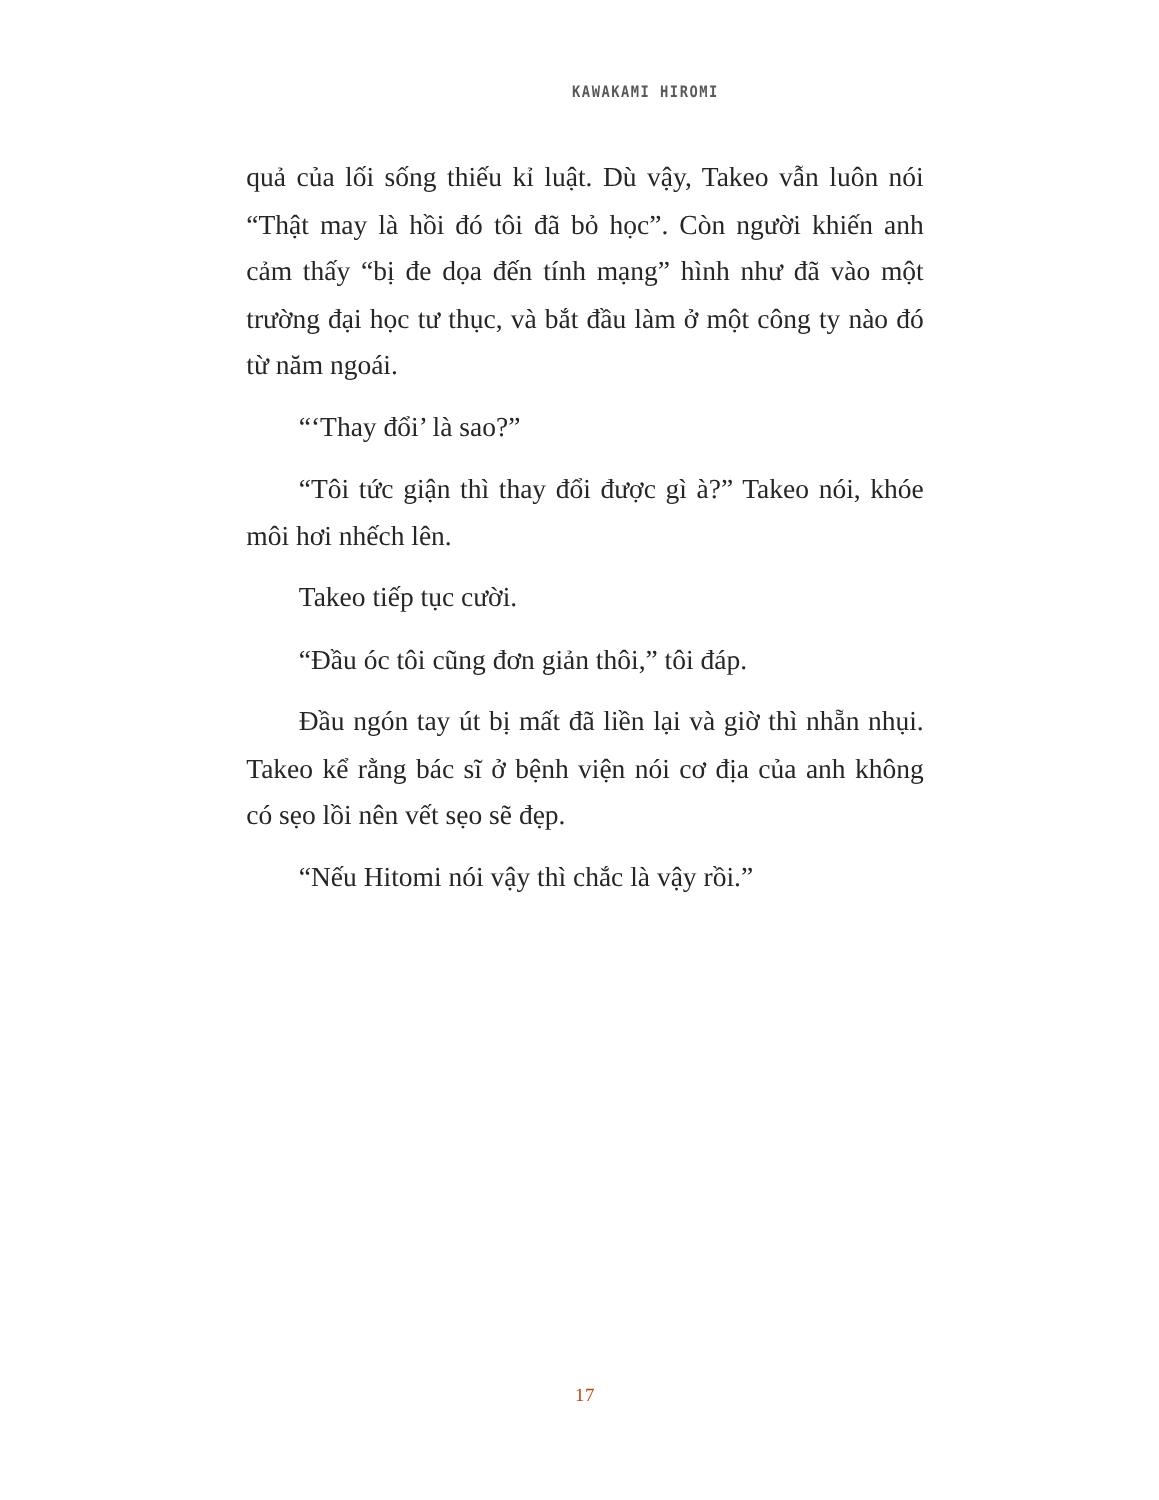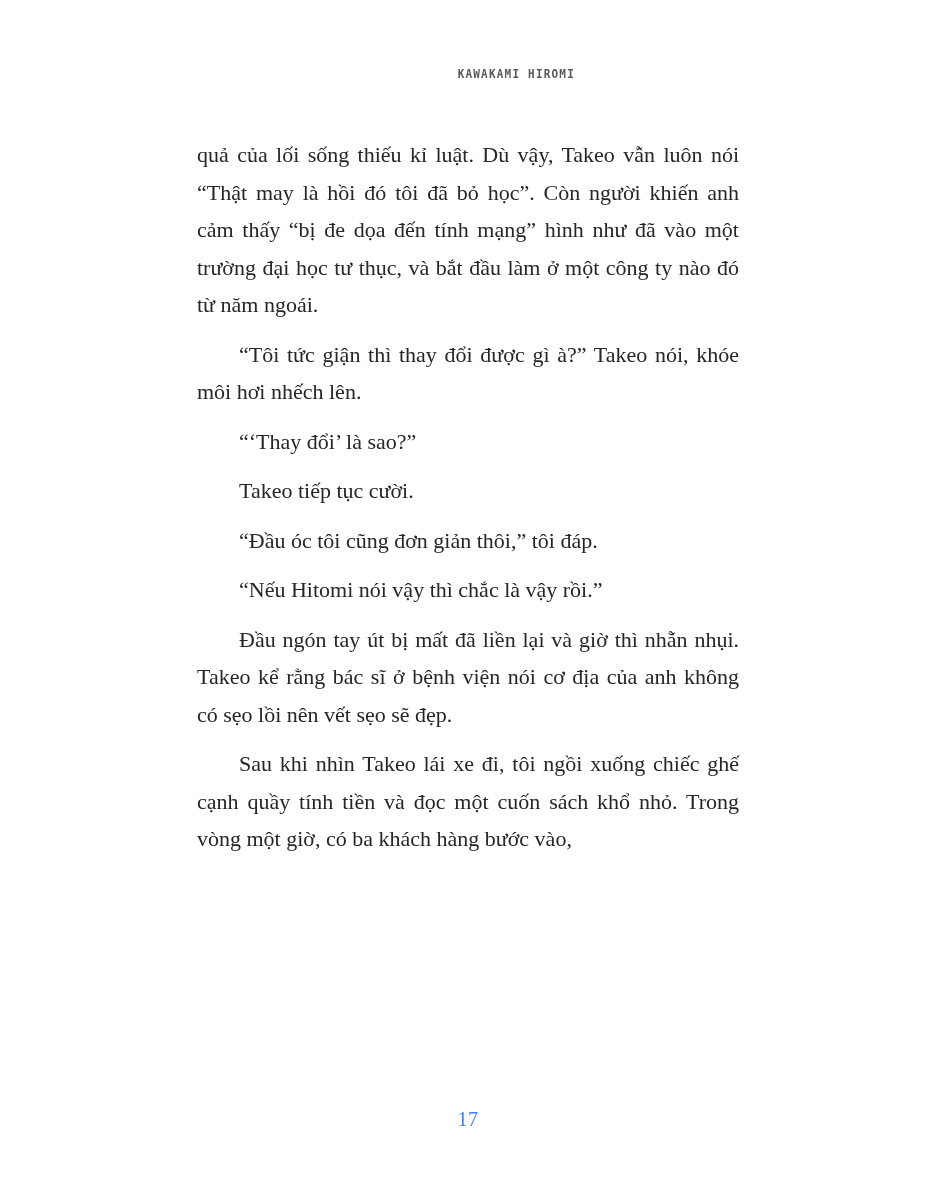--- a/index.html
+++ b/index.html
@@ -24,21 +24,21 @@
     font-size: 11px;
     letter-spacing: 1.2px;
     color: #595959;
     transform: scaleY(1.15);
     transform-origin: top right;
     white-space: nowrap;
   }
   .body-text {
     position: absolute;
     left: 197px;
-    top: 136px;
+    top: 123px;
     width: 542px;
     font-size: 22px;
     line-height: 37.5px;
     text-align: justify;
     color: #262626;
   }
   .body-text p {
     margin: 12px 0 0 0;
     text-indent: 42px;
     padding: 0;
@@ -48,40 +48,39 @@
     text-indent: 0;
   }
   .page-footer {
     position: absolute;
     left: 197px;
     top: 1108px;
     width: 542px;
     text-align: center;
   }
   .page-number {
-    font-size: 20px;
-    color: #3b82f6;
+    font-size: 15px;
+    color: #c2410c;
     letter-spacing: 0.5px;
   }
 </style>
 </head>
 <body>
 
 <div class="page">
 
   <div class="running-header">KAWAKAMI HIROMI</div>
 
   <div class="body-text">
     <p>quả của lối sống thiếu kỉ luật. Dù vậy, Takeo vẫn luôn nói “Thật may là hồi đó tôi đã bỏ học”. Còn người khiến anh cảm thấy “bị đe dọa đến tính mạng” hình như đã vào một trường đại học tư thục, và bắt đầu làm ở một công ty nào đó từ năm ngoái.</p>
+    <p>“‘Thay đổi’ là sao?”</p>
     <p>“Tôi tức giận thì thay đổi được gì à?” Takeo nói, khóe môi hơi nhếch lên.</p>
-    <p>“‘Thay đổi’ là sao?”</p>
     <p>Takeo tiếp tục cười.</p>
     <p>“Đầu óc tôi cũng đơn giản thôi,” tôi đáp.</p>
+    <p>Đầu ngón tay út bị mất đã liền lại và giờ thì nhẵn nhụi. Takeo kể rằng bác sĩ ở bệnh viện nói cơ địa của anh không có sẹo lồi nên vết sẹo sẽ đẹp.</p>
     <p>“Nếu Hitomi nói vậy thì chắc là vậy rồi.”</p>
-    <p>Đầu ngón tay út bị mất đã liền lại và giờ thì nhẵn nhụi. Takeo kể rằng bác sĩ ở bệnh viện nói cơ địa của anh không có sẹo lồi nên vết sẹo sẽ đẹp.</p>
-    <p>Sau khi nhìn Takeo lái xe đi, tôi ngồi xuống chiếc ghế cạnh quầy tính tiền và đọc một cuốn sách khổ nhỏ. Trong vòng một giờ, có ba khách hàng bước vào,</p>
   </div>
 
   <div class="page-footer">
     <span class="page-number">17</span>
   </div>
 
 </div>
 
 </body></html>

